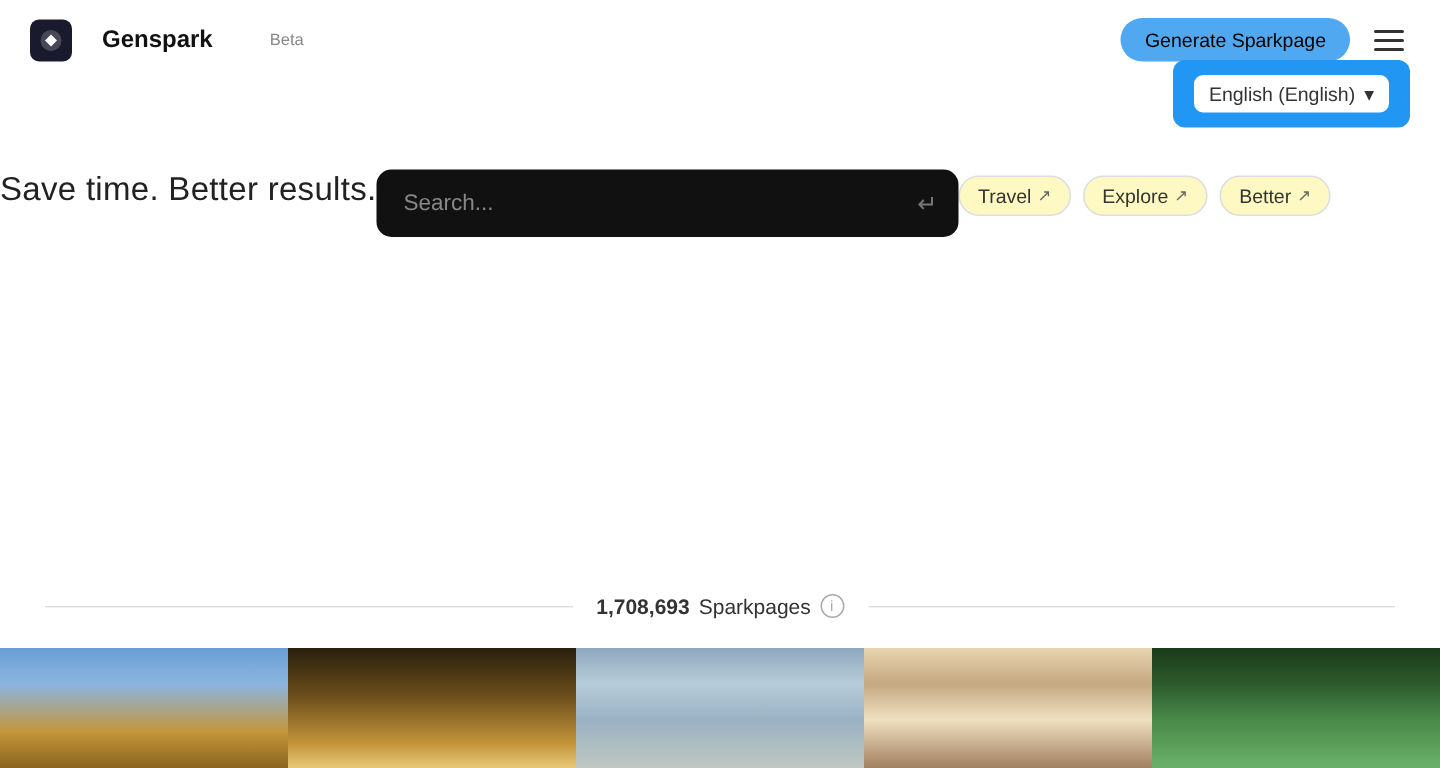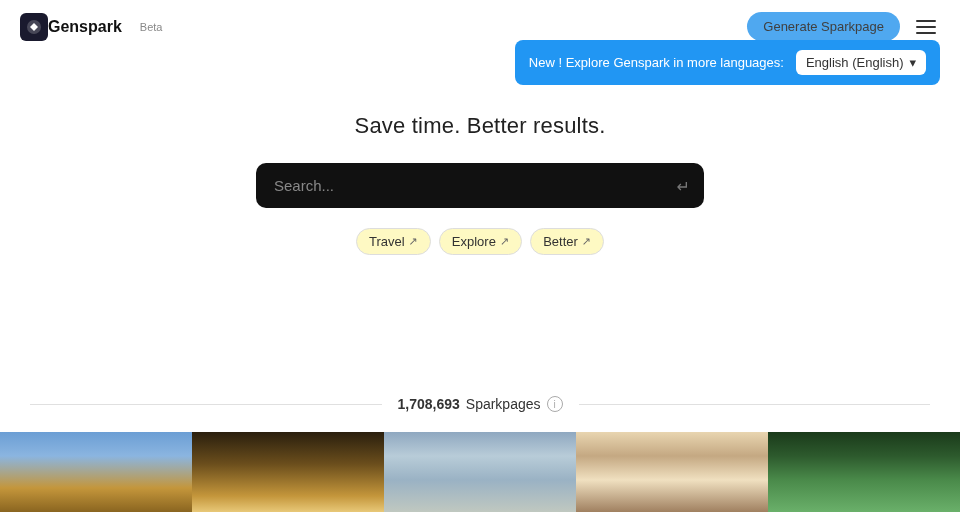--- a/index.html
+++ b/index.html
@@ -17,21 +17,21 @@
       display: flex;
       align-items: center;
       justify-content: space-between;
       padding: 12px 20px;
       position: relative;
       z-index: 10;
     }
     .logo-area {
       display: flex;
       align-items: center;
-      gap: 0;
+      gap: 20px;
     }
     .logo-icon {
       width: 28px;
       height: 28px;
       background: #1a1a2e;
       border-radius: 6px;
       display: flex;
       align-items: center;
       justify-content: center;
     }
@@ -51,21 +51,21 @@
       margin-left: 2px;
       padding-left: 16px;
     }
     .header-right {
       display: flex;
       align-items: center;
       gap: 12px;
     }
     .generate-btn {
       background: #4fa8f0;
-      color: #404040;
+      color: #000000;
       border: none;
       border-radius: 20px;
       padding: 7px 16px;
       font-size: 13px;
       cursor: pointer;
       font-weight: 500;
     }
     .menu-btn {
       background: none;
       border: none;
@@ -119,35 +119,35 @@
       font-size: 13px;
     }
     .chevron-down {
       font-size: 10px;
       color: #555;
     }
 
     
     .main-content {
       display: flex;
-      flex-direction: column;
-      align-items: center;
+      flex-direction: row;
+      align-items: flex-start;
       padding-top: 60px;
     }
     .tagline {
       font-size: 22px;
       color: #222;
       font-weight: 400;
       margin-bottom: 24px;
       letter-spacing: 0.2px;
     }
 
     
     .search-container {
-      width: 448px;
+      width: 388px;
       position: relative;
       margin-bottom: 16px;
     }
     .search-box {
       width: 100%;
       background: #111;
       border: none;
       border-radius: 10px;
       padding: 14px 44px 14px 18px;
       color: #fff;
@@ -300,21 +300,20 @@
     <button class="generate-btn">Generate Sparkpage</button>
     <button class="menu-btn">
       <span></span>
       <span></span>
       <span></span>
     </button>
   </div>
 </div>
 
 <div class="language-banner">
-  <span class="language-banner-text">New ! Explore Genspark in more languages:</span>
   <button class="language-selector">
     <span>English (English)</span>
     <span class="chevron-down">▾</span>
   </button>
 </div>
 
 <div class="main-content">
   <h1 class="tagline">Save time. Better results.</h1>
 
   <div class="search-container">

